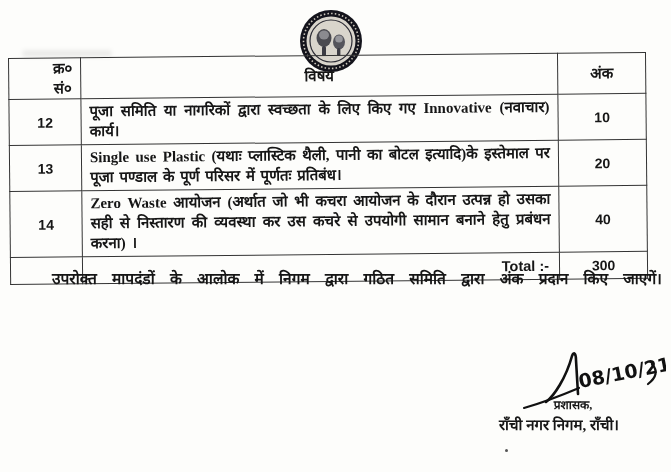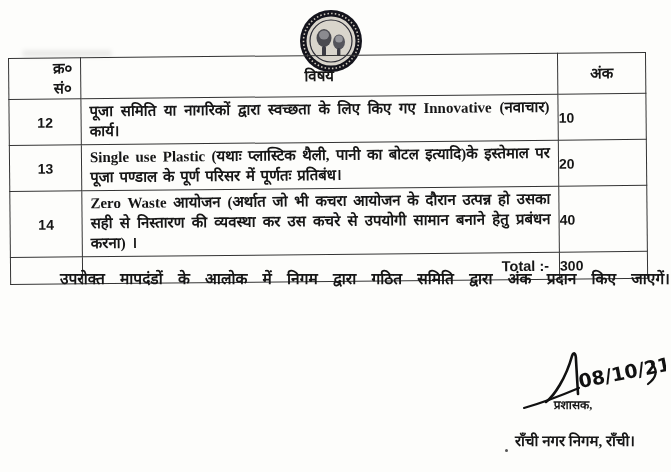--- a/index.html
+++ b/index.html
@@ -32,45 +32,45 @@
     border:1.7px solid #343434; vertical-align:middle;
   }
   th.h-sno { width:72px; height:30px; text-align:center; font-size:15px;padding-left:36px; }
   th.h-subject { text-align:center; vertical-align:bottom; padding-bottom:1px; }
   th.h-marks { width:88px; text-align:center; }
   td.sno { text-align:center; font-family:"Liberation Sans","DejaVu Sans",sans-serif; font-size:14px; }
   td.subject {
     padding:2px 8px 3px 8px; text-align:justify; text-align-last:left;
     word-spacing:2px;
   }
-  td.marks { text-align:left; font-family:"Liberation Sans","DejaVu Sans",sans-serif; font-size:14px; }
+  td.marks { text-align:center; font-family:"Liberation Sans","DejaVu Sans",sans-serif; font-size:14px; }
   tr.r2 { height:45px; } tr.r3 { height:45px; } tr.r4 { height:58px; }
   tr.total { height:27px; }
   td.total-label {
     text-align:right; padding-right:10px;
     font-family:"Liberation Sans","DejaVu Sans",sans-serif; font-size:14.5px;
   }
   
   .para {
-    position:absolute; left:16px; top:267px; width:654px;
+    position:absolute; left:8px; top:267px; width:654px;
     font-weight:700; font-size:15.5px; line-height:23.5px;
     word-spacing:2.5px;
   }
   .para .ln { text-align:justify; text-align-last:justify; white-space:normal; }
   .para .ln.first { text-indent:44px; }
   .para .ln.last { text-align:left; text-align-last:left; }
   
   .sig-svg { position:absolute; left:516px; top:346px; width:150px; height:64px; }
   .designation {
     position:absolute; left:538px; top:396px; width:70px;
     text-align:center; font-weight:700; font-size:12px;
   }
   .organization {
-    position:absolute; left:494px; top:414px; width:162px;
-    text-align:center; font-weight:700; font-size:15px; white-space:nowrap;margin-top:16px;
+    position:absolute; left:478px; top:414px; width:162px;
+    text-align:center; font-weight:700; font-size:15px; white-space:nowrap;
   }
   .dot { position:absolute; left:505px; top:449px; width:3px; height:3px; background:#555; border-radius:50%; }
 </style>
 </head>
 <body>
 
 <div class="page">
 
   <div class="smudge"></div>
 

